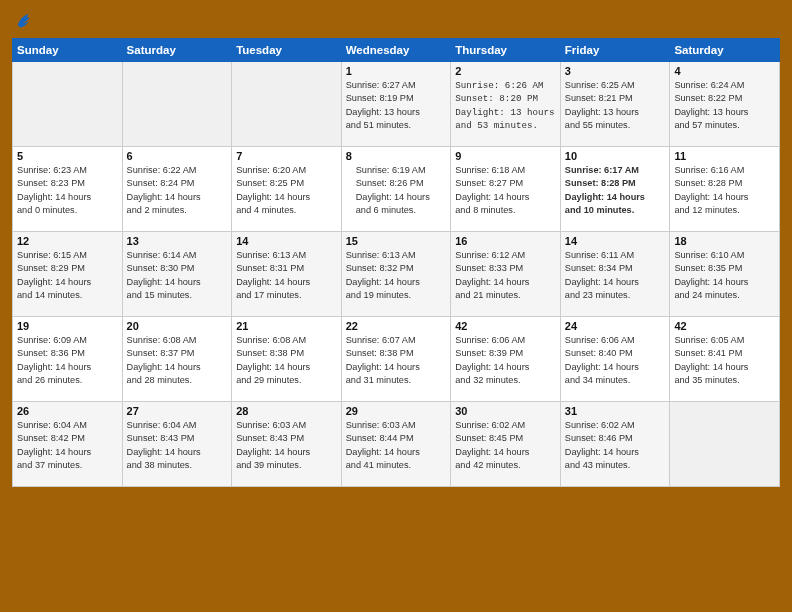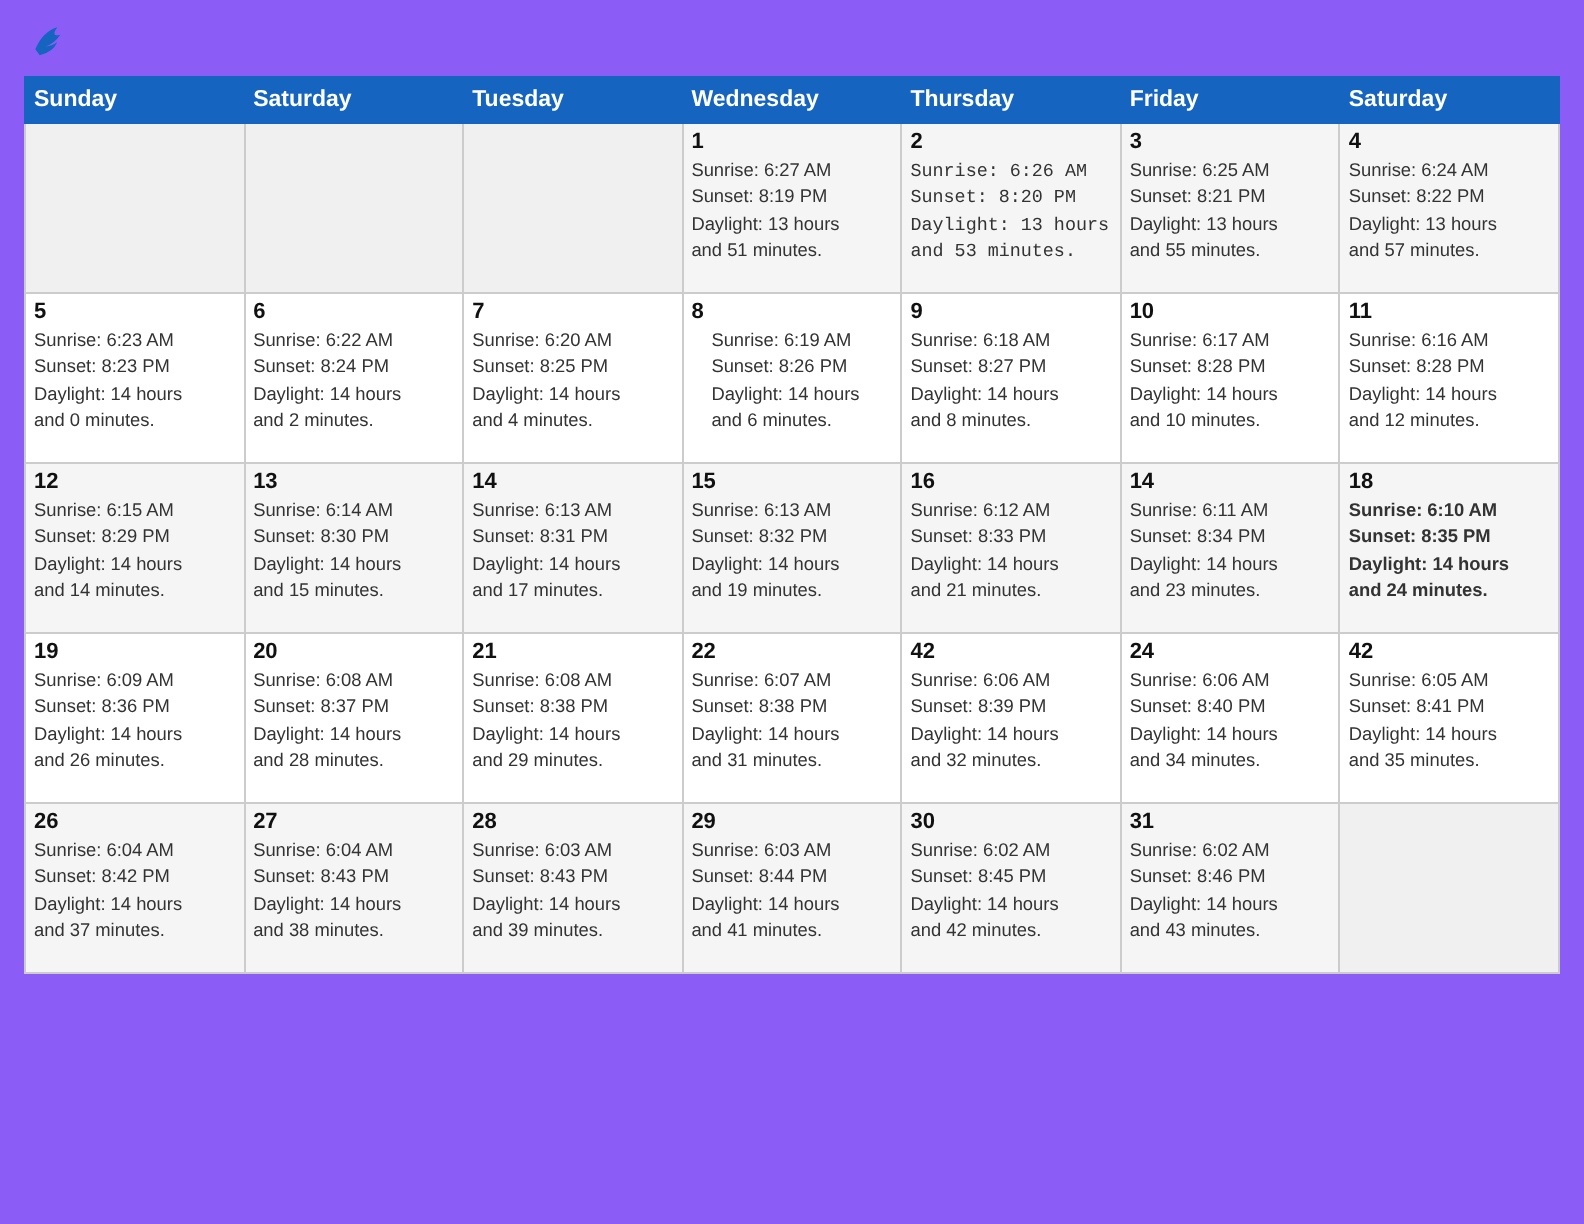--- a/index.html
+++ b/index.html
@@ -6,21 +6,21 @@
     body {
       font-family: Arial, sans-serif;
       background: #fff;
       width: 792px;
       height: 612px;
       overflow: hidden;
     }
     .page {
       width: 792px;
       height: 612px;
-      background: #8b5cf6;
+      background: #a16207;
       padding: 10px 12px 8px 12px;
     }
     .header {
       display: flex;
       justify-content: space-between;
       align-items: flex-start;
       margin-bottom: 6px;
     }
     .logo {
       display: flex;
@@ -190,21 +190,21 @@
           </td>
           <td>
             <div class="day-number">9</div>
             <div class="day-info" style="white-space: pre-line;">Sunrise: 6:18 AM
 Sunset: 8:27 PM
 Daylight: 14 hours
 and 8 minutes.</div>
           </td>
           <td>
             <div class="day-number">10</div>
-            <div class="day-info" style="white-space: pre-line;">Sunrise: 6:17 AM
+            <div class="day-info" style="white-space: pre-line; font-weight: bold;">Sunrise: 6:17 AM
 Sunset: 8:28 PM
 Daylight: 14 hours
 and 10 minutes.</div>
           </td>
           <td>
             <div class="day-number">11</div>
             <div class="day-info" style="white-space: pre-line;">Sunrise: 6:16 AM
 Sunset: 8:28 PM
 Daylight: 14 hours
 and 12 minutes.</div>
@@ -248,21 +248,21 @@
           </td>
           <td>
             <div class="day-number">14</div>
             <div class="day-info" style="white-space: pre-line;">Sunrise: 6:11 AM
 Sunset: 8:34 PM
 Daylight: 14 hours
 and 23 minutes.</div>
           </td>
           <td>
             <div class="day-number">18</div>
-            <div class="day-info" style="white-space: pre-line; font-weight: bold;">Sunrise: 6:10 AM
+            <div class="day-info" style="white-space: pre-line;">Sunrise: 6:10 AM
 Sunset: 8:35 PM
 Daylight: 14 hours
 and 24 minutes.</div>
           </td>
         </tr>
         <tr>
           <td>
             <div class="day-number">19</div>
             <div class="day-info" style="white-space: pre-line;">Sunrise: 6:09 AM
 Sunset: 8:36 PM

